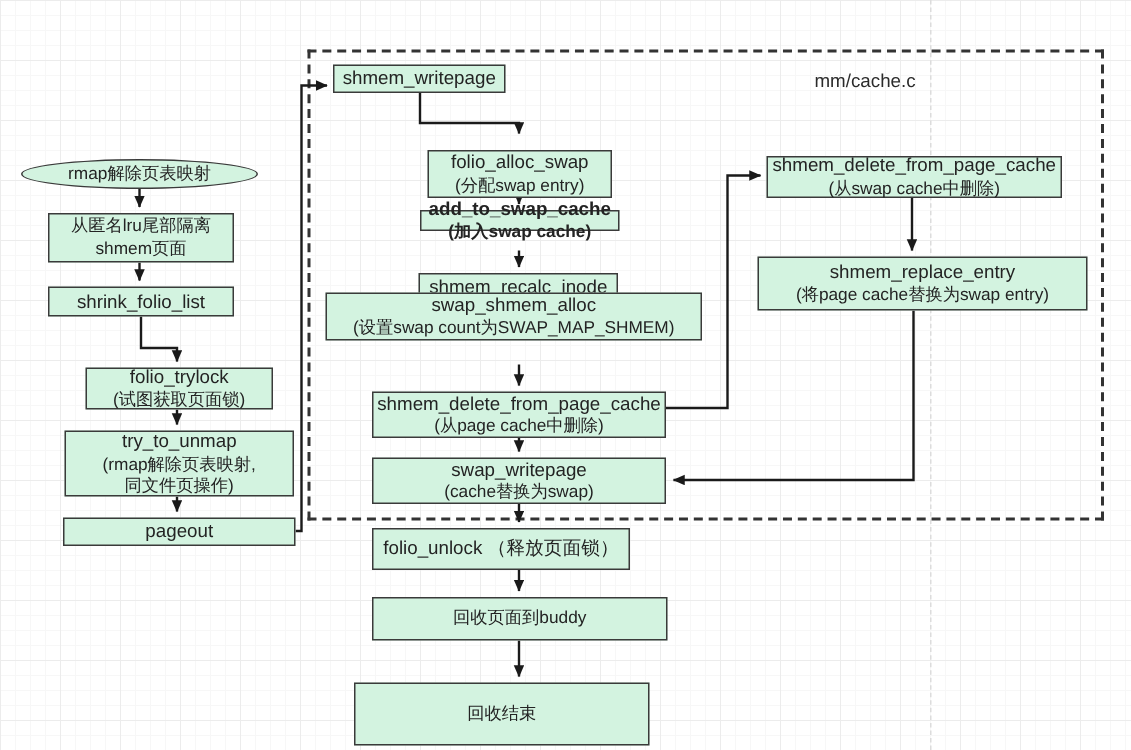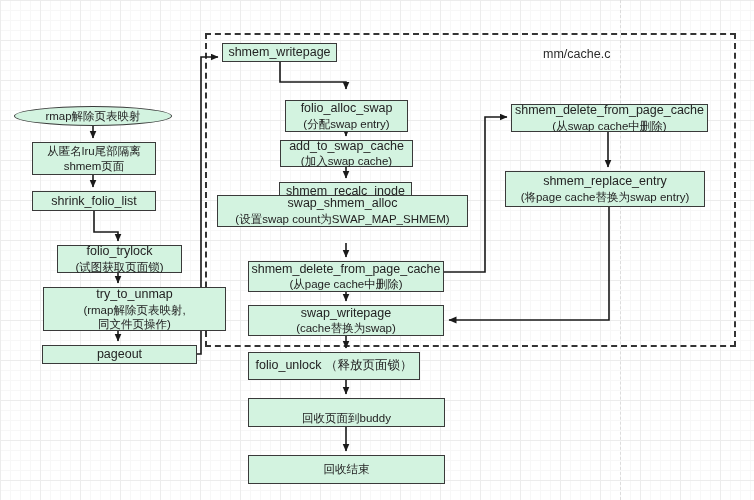--- a/index.html
+++ b/index.html
@@ -89,40 +89,40 @@
 
   <div class="node" style="left:32px;top:191px;width:124px;height:20px;justify-content:flex-end;">
     <span class="fn">shrink_folio_list</span>
   </div>
 
   <div class="node" style="left:57px;top:245px;width:125px;height:28px;">
     <span class="fn">folio_trylock</span>
     <span class="cn">(试图获取页面锁)</span>
   </div>
 
-  <div class="node" style="left:43px;top:287px;width:183px;height:44px;">
+  <div class="node" style="left:43px;top:287px;width:153px;height:44px;">
     <span class="fn">try_to_unmap</span>
     <span class="cn">(rmap解除页表映射,</span>
     <span class="cn">同文件页操作)</span>
   </div>
 
   <div class="node" style="left:42px;top:345px;width:155px;height:19px;">
     <span class="fn">pageout</span>
   </div>
 
   <div class="node" style="left:222px;top:43px;width:115px;height:19px;">
     <span class="fn">shmem_writepage</span>
   </div>
 
   <div class="node" style="left:285px;top:100px;width:123px;height:32px;">
     <span class="fn">folio_alloc_swap</span>
     <span class="cn">(分配swap entry)</span>
   </div>
 
-  <div class="node" style="left:280px;top:140px;width:133px;height:27px;">
+  <div class="node" style="left:280px;top:140px;width:133px;height:14px;font-weight:bold;">
     <span class="fn">add_to_swap_cache</span>
     <span class="cn">(加入swap cache)</span>
   </div>
 
   <div class="node" style="left:279px;top:182px;width:133px;height:19px;">
     <span class="fn">shmem_recalc_inode</span>
   </div>
 
   <div class="node" style="left:217px;top:195px;width:251px;height:32px;">
     <span class="fn">swap_shmem_alloc</span>
@@ -136,31 +136,31 @@
 
   <div class="node" style="left:248px;top:305px;width:196px;height:31px;">
     <span class="fn">swap_writepage</span>
     <span class="cn">(cache替换为swap)</span>
   </div>
 
   <div class="node" style="left:248px;top:352px;width:172px;height:28px;">
     <span class="fn">folio_unlock （释放页面锁）</span>
   </div>
 
-  <div class="node" style="left:248px;top:398px;width:197px;height:29px;justify-content:flex-end;">
+  <div class="node" style="left:248px;top:398px;width:197px;height:29px;">
     <span class="cn">回收页面到buddy</span>
   </div>
 
-  <div class="node" style="left:248px;top:455px;width:197px;height:29px;">
+  <div class="node" style="left:236px;top:455px;width:197px;height:42px;">
     <span class="cn">回收结束</span>
   </div>
 
   <div class="node" style="left:511px;top:104px;width:197px;height:28px;">
     <span class="fn">shmem_delete_from_page_cache</span>
     <span class="cn">(从swap cache中删除)</span>
   </div>
 
-  <div class="node" style="left:505px;top:171px;width:200px;height:36px;">
+  <div class="node" style="left:505px;top:171px;width:220px;height:36px;">
     <span class="fn">shmem_replace_entry</span>
     <span class="cn">(将page cache替换为swap entry)</span>
   </div>
 
 </div>
 
 </body></html>

